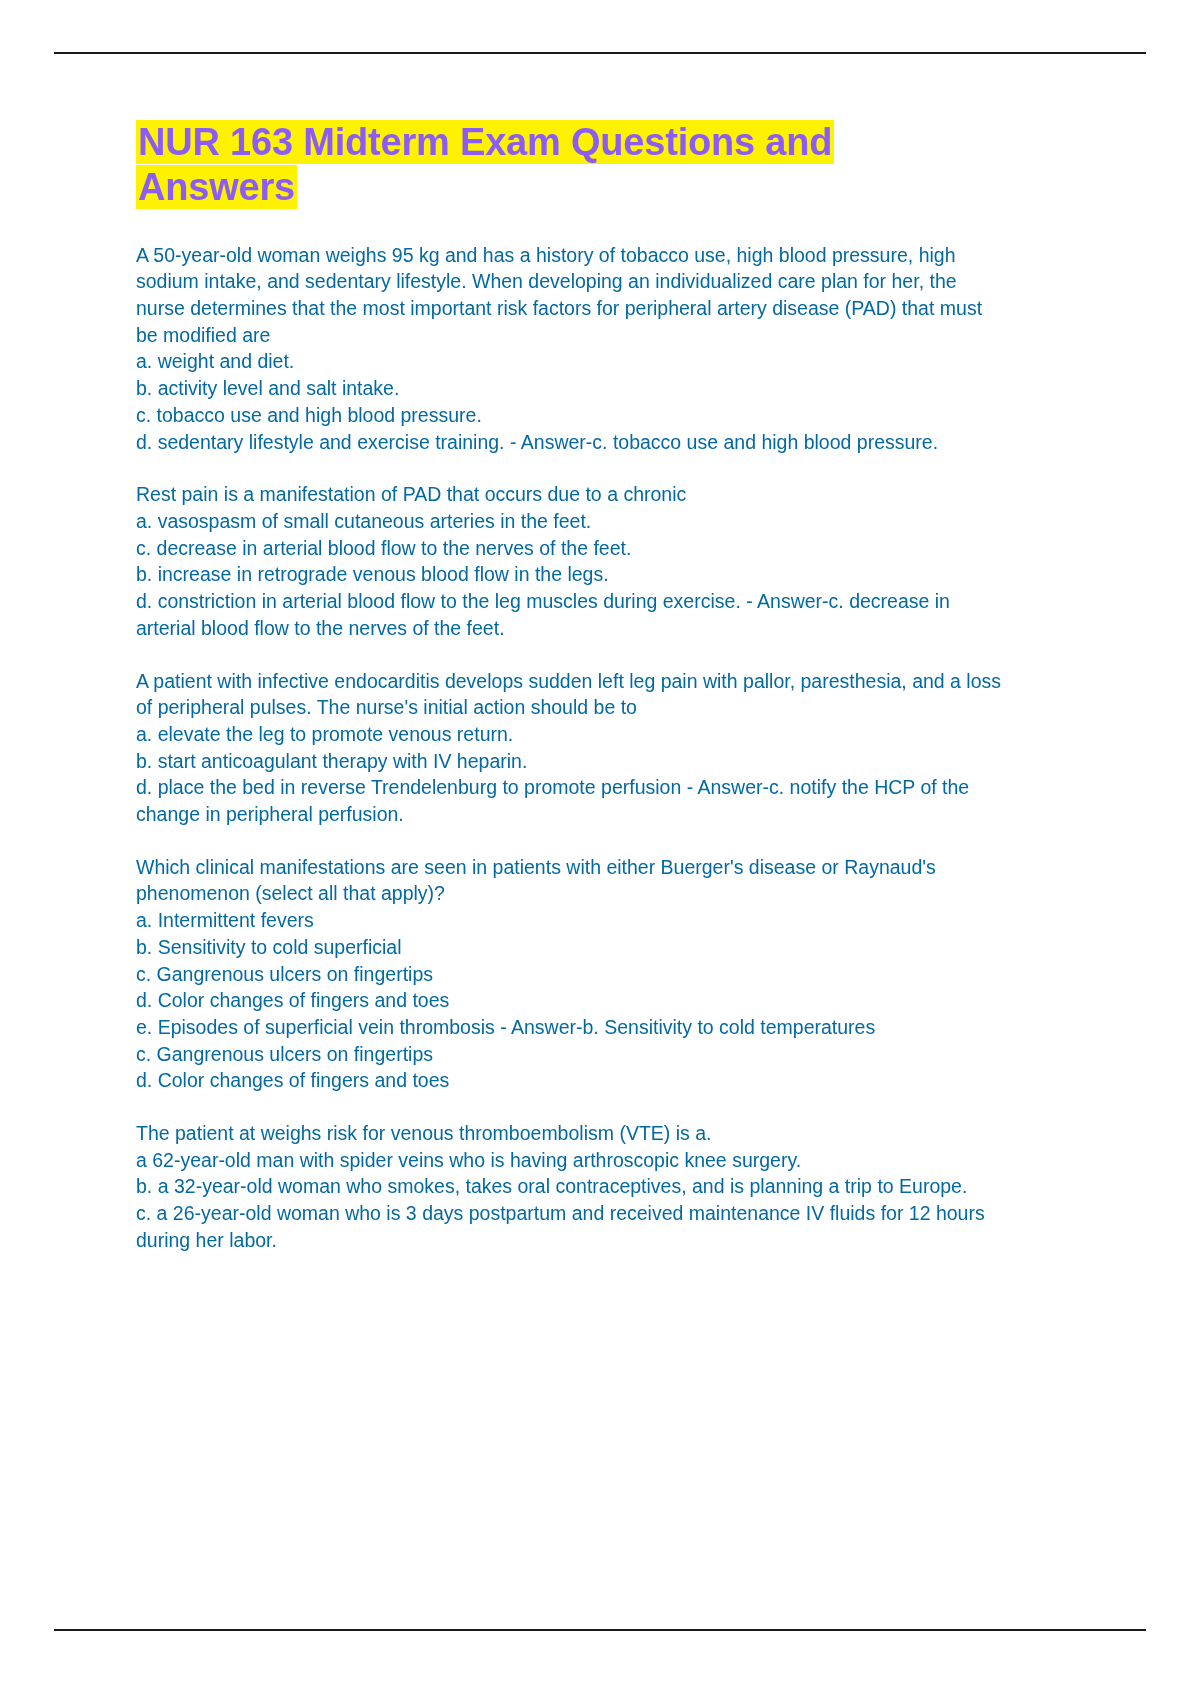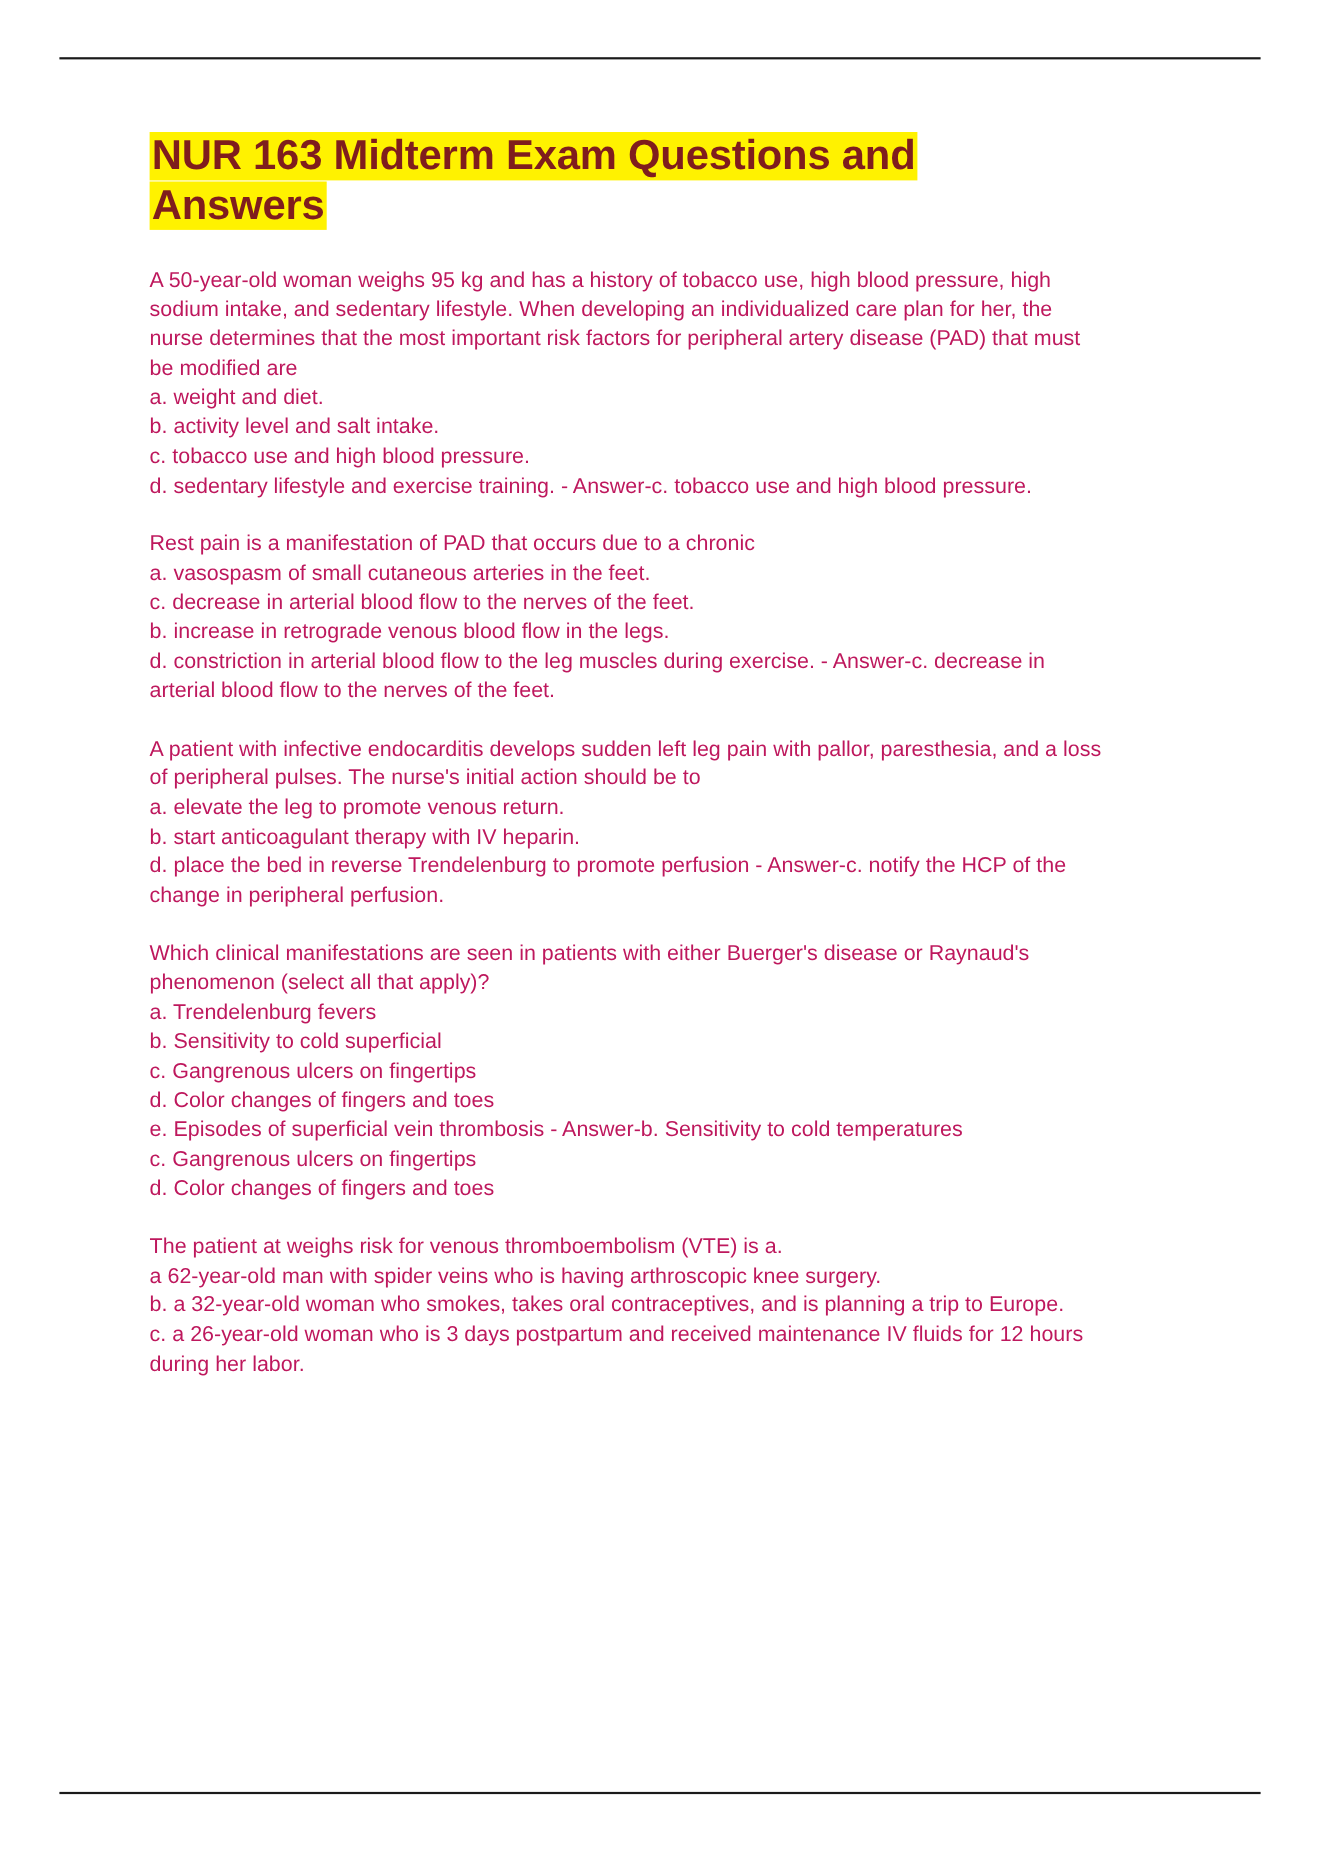--- a/index.html
+++ b/index.html
@@ -38,21 +38,21 @@
     left: 136px;
     top: 120px;
     width: 866px;
   }
 
   h1.doc-title {
     margin: 0 0 0 0;
     font-size: 38px;
     line-height: 1.18;
     font-weight: bold;
-    color: #7f1d1d;
+    color: #8b5cf6;
     letter-spacing: -0.2px;
   }
   h1.doc-title .hl {
     background: #fff200;
     padding: 1px 2px;
     box-decoration-break: clone;
     -webkit-box-decoration-break: clone;
   }
 
   .body-block {
@@ -60,21 +60,21 @@
   }
   .qa-block {
     margin-bottom: 26px;
   }
   .qa-block:last-child {
     margin-bottom: 0;
   }
   .line {
     font-size: 19.5px;
     line-height: 1.37;
-    color: #be185d;
+    color: #0369a1;
     margin: 0;
     text-align: left;
   }
 </style>
 </head>
 <body>
 
 <div class="page">
 
   <div class="rule rule-top"></div>
@@ -103,21 +103,21 @@
 
       <div class="qa-block">
         <p class="line">A patient with infective endocarditis develops sudden left leg pain with pallor, paresthesia, and a loss of peripheral pulses. The nurse's initial action should be to</p>
         <p class="line">a. elevate the leg to promote venous return.</p>
         <p class="line">b. start anticoagulant therapy with IV heparin.</p>
         <p class="line">d. place the bed in reverse Trendelenburg to promote perfusion - Answer-c. notify the HCP of the change in peripheral perfusion.</p>
       </div>
 
       <div class="qa-block">
         <p class="line">Which clinical manifestations are seen in patients with either Buerger's disease or Raynaud's phenomenon (select all that apply)?</p>
-        <p class="line">a. Trendelenburg fevers</p>
+        <p class="line">a. Intermittent fevers</p>
         <p class="line">b. Sensitivity to cold superficial</p>
         <p class="line">c. Gangrenous ulcers on fingertips</p>
         <p class="line">d. Color changes of fingers and toes</p>
         <p class="line">e. Episodes of superficial vein thrombosis - Answer-b. Sensitivity to cold temperatures</p>
         <p class="line">c. Gangrenous ulcers on fingertips</p>
         <p class="line">d. Color changes of fingers and toes</p>
       </div>
 
       <div class="qa-block">
         <p class="line">The patient at weighs risk for venous thromboembolism (VTE) is a.</p>

